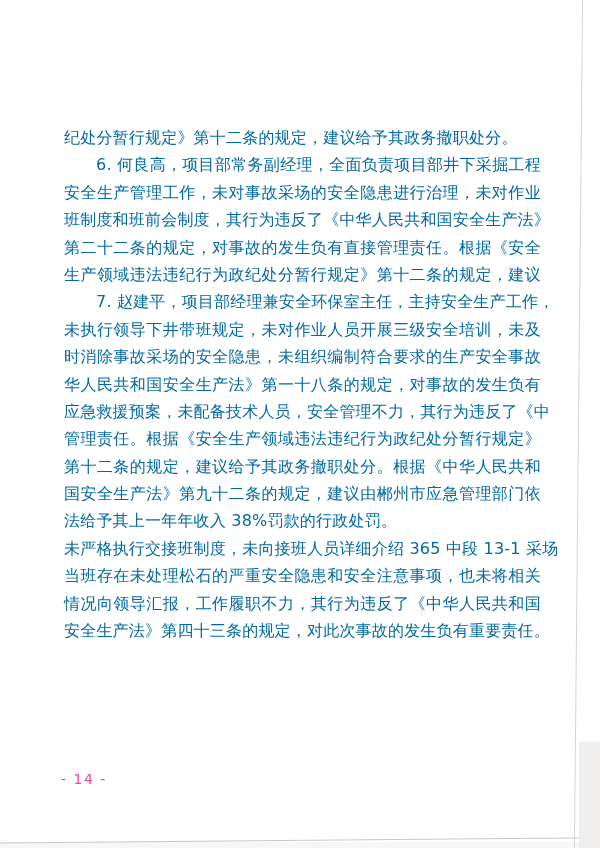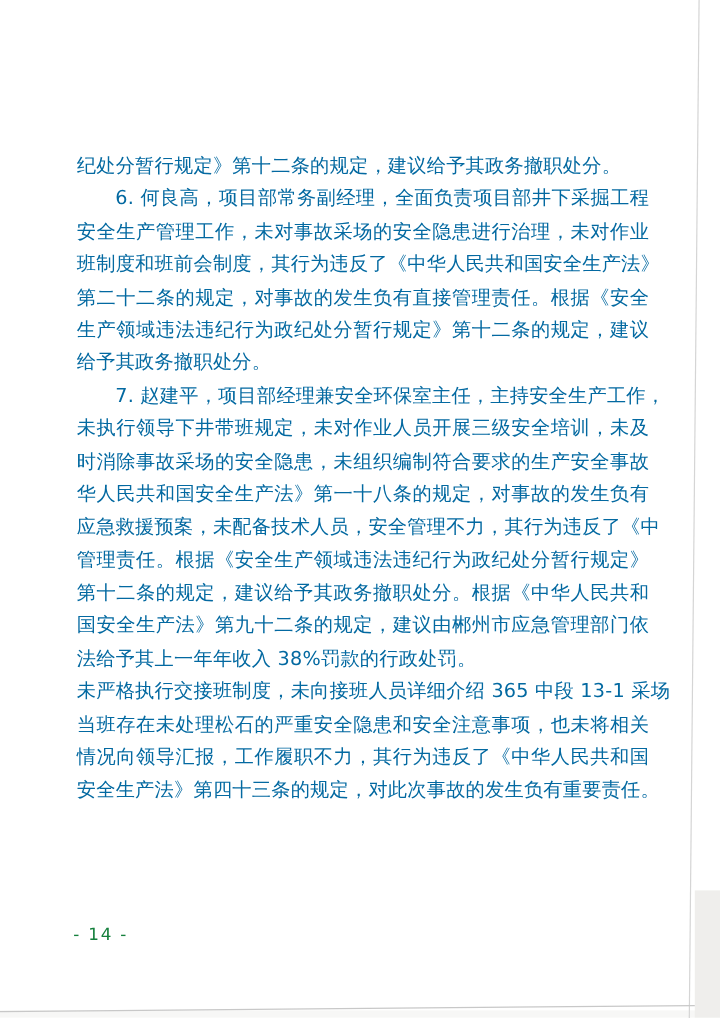--- a/index.html
+++ b/index.html
@@ -38,21 +38,21 @@
   .line.end {
     text-align: left;
     text-align-last: left;
   }
   .page-number {
     position: absolute;
     left: 61px;
     top: 771px;
     font-size: 14px;
     letter-spacing: 1.5px;
-    color: #15803d;
+    color: #ec4899;
   }
   
   .edge-right {
     position: absolute;
     left: 578px;
     top: -4px;
     width: 1px;
     height: 856px;
     background: #d5d5d5;
     transform: rotate(0.55deg);
@@ -88,21 +88,20 @@
 
 <div class="scan-page">
 
   <div class="text-block">
     <div class="line end">纪处分暂行规定》第十二条的规定，建议给予其政务撤职处分。</div>
     <div class="line indent">6. 何良高，项目部常务副经理，全面负责项目部井下采掘工程</div>
     <div class="line">安全生产管理工作，未对事故采场的安全隐患进行治理，未对作业</div>
     <div class="line">班制度和班前会制度，其行为违反了《中华人民共和国安全生产法》</div>
     <div class="line">第二十二条的规定，对事故的发生负有直接管理责任。根据《安全</div>
     <div class="line">生产领域违法违纪行为政纪处分暂行规定》第十二条的规定，建议</div>
-    <div class="line end">给予其政务撤职处分。</div>
     <div class="line indent">7. 赵建平，项目部经理兼安全环保室主任，主持安全生产工作，</div>
     <div class="line">未执行领导下井带班规定，未对作业人员开展三级安全培训，未及</div>
     <div class="line">时消除事故采场的安全隐患，未组织编制符合要求的生产安全事故</div>
     <div class="line">华人民共和国安全生产法》第一十八条的规定，对事故的发生负有</div>
     <div class="line">应急救援预案，未配备技术人员，安全管理不力，其行为违反了《中</div>
     <div class="line">管理责任。根据《安全生产领域违法违纪行为政纪处分暂行规定》</div>
     <div class="line">第十二条的规定，建议给予其政务撤职处分。根据《中华人民共和</div>
     <div class="line">国安全生产法》第九十二条的规定，建议由郴州市应急管理部门依</div>
     <div class="line end">法给予其上一年年收入 38%罚款的行政处罚。</div>
     <div class="line">未严格执行交接班制度，未向接班人员详细介绍 365 中段 13-1 采场</div>

